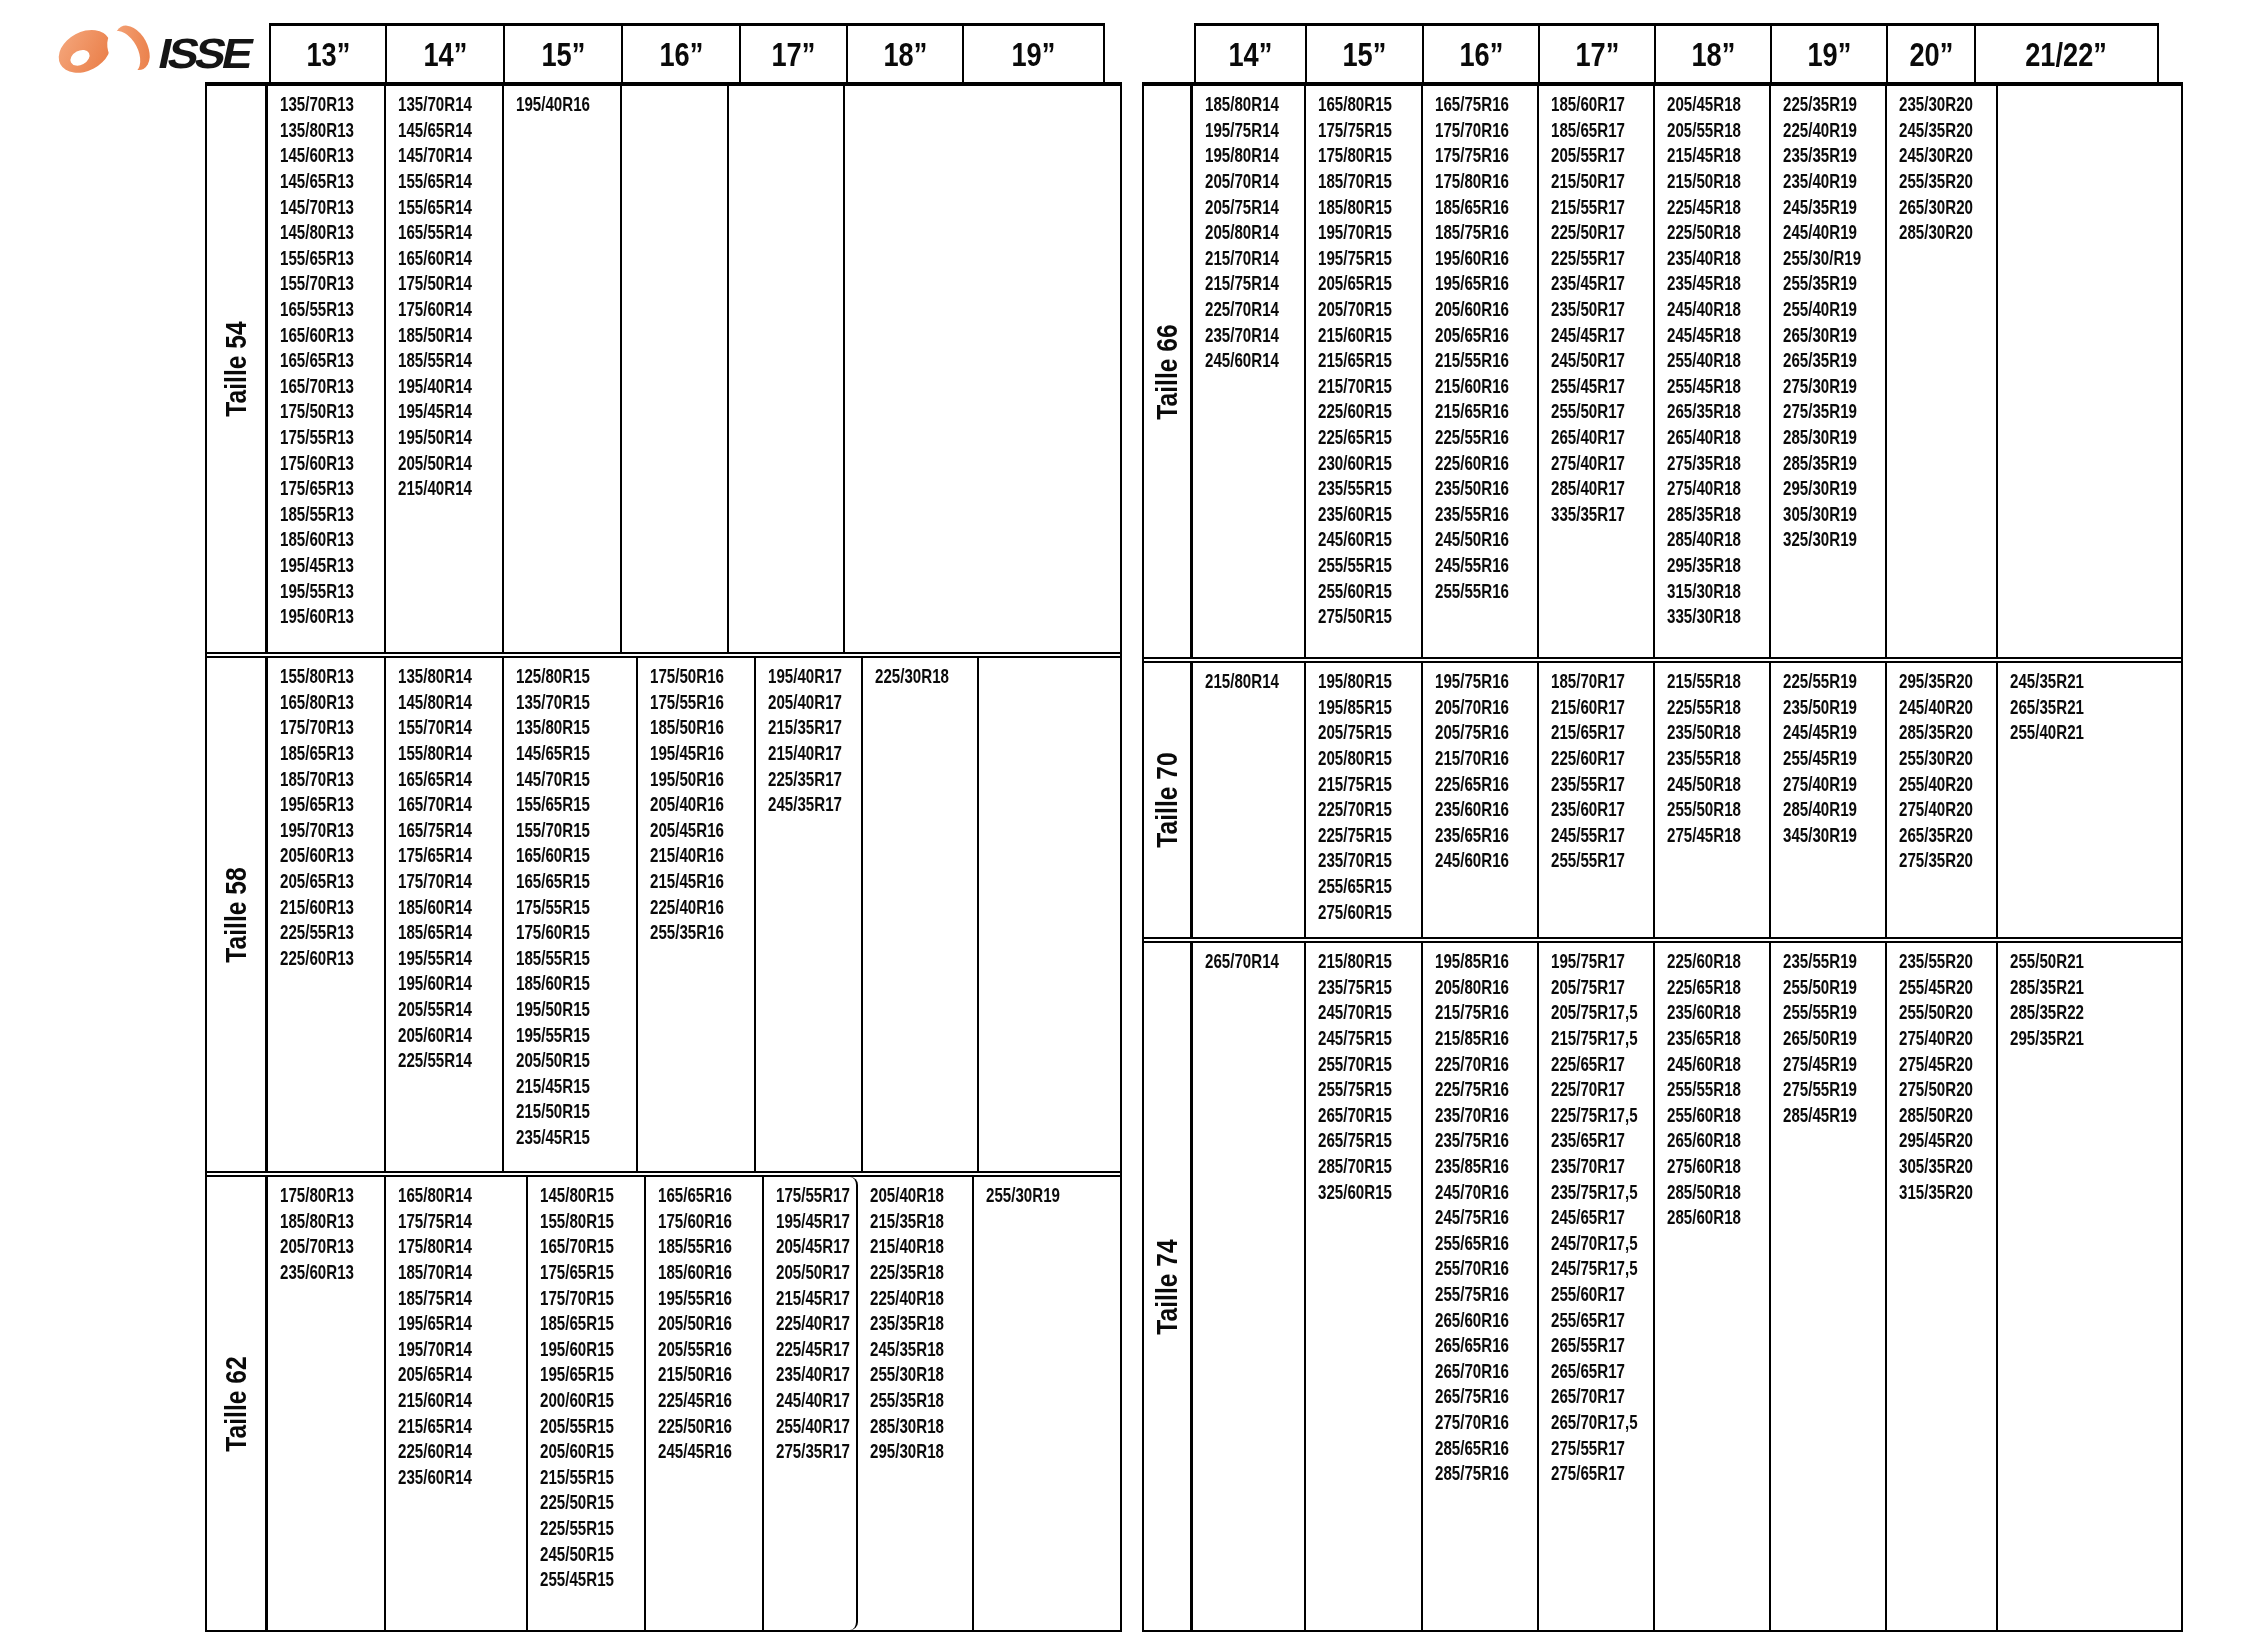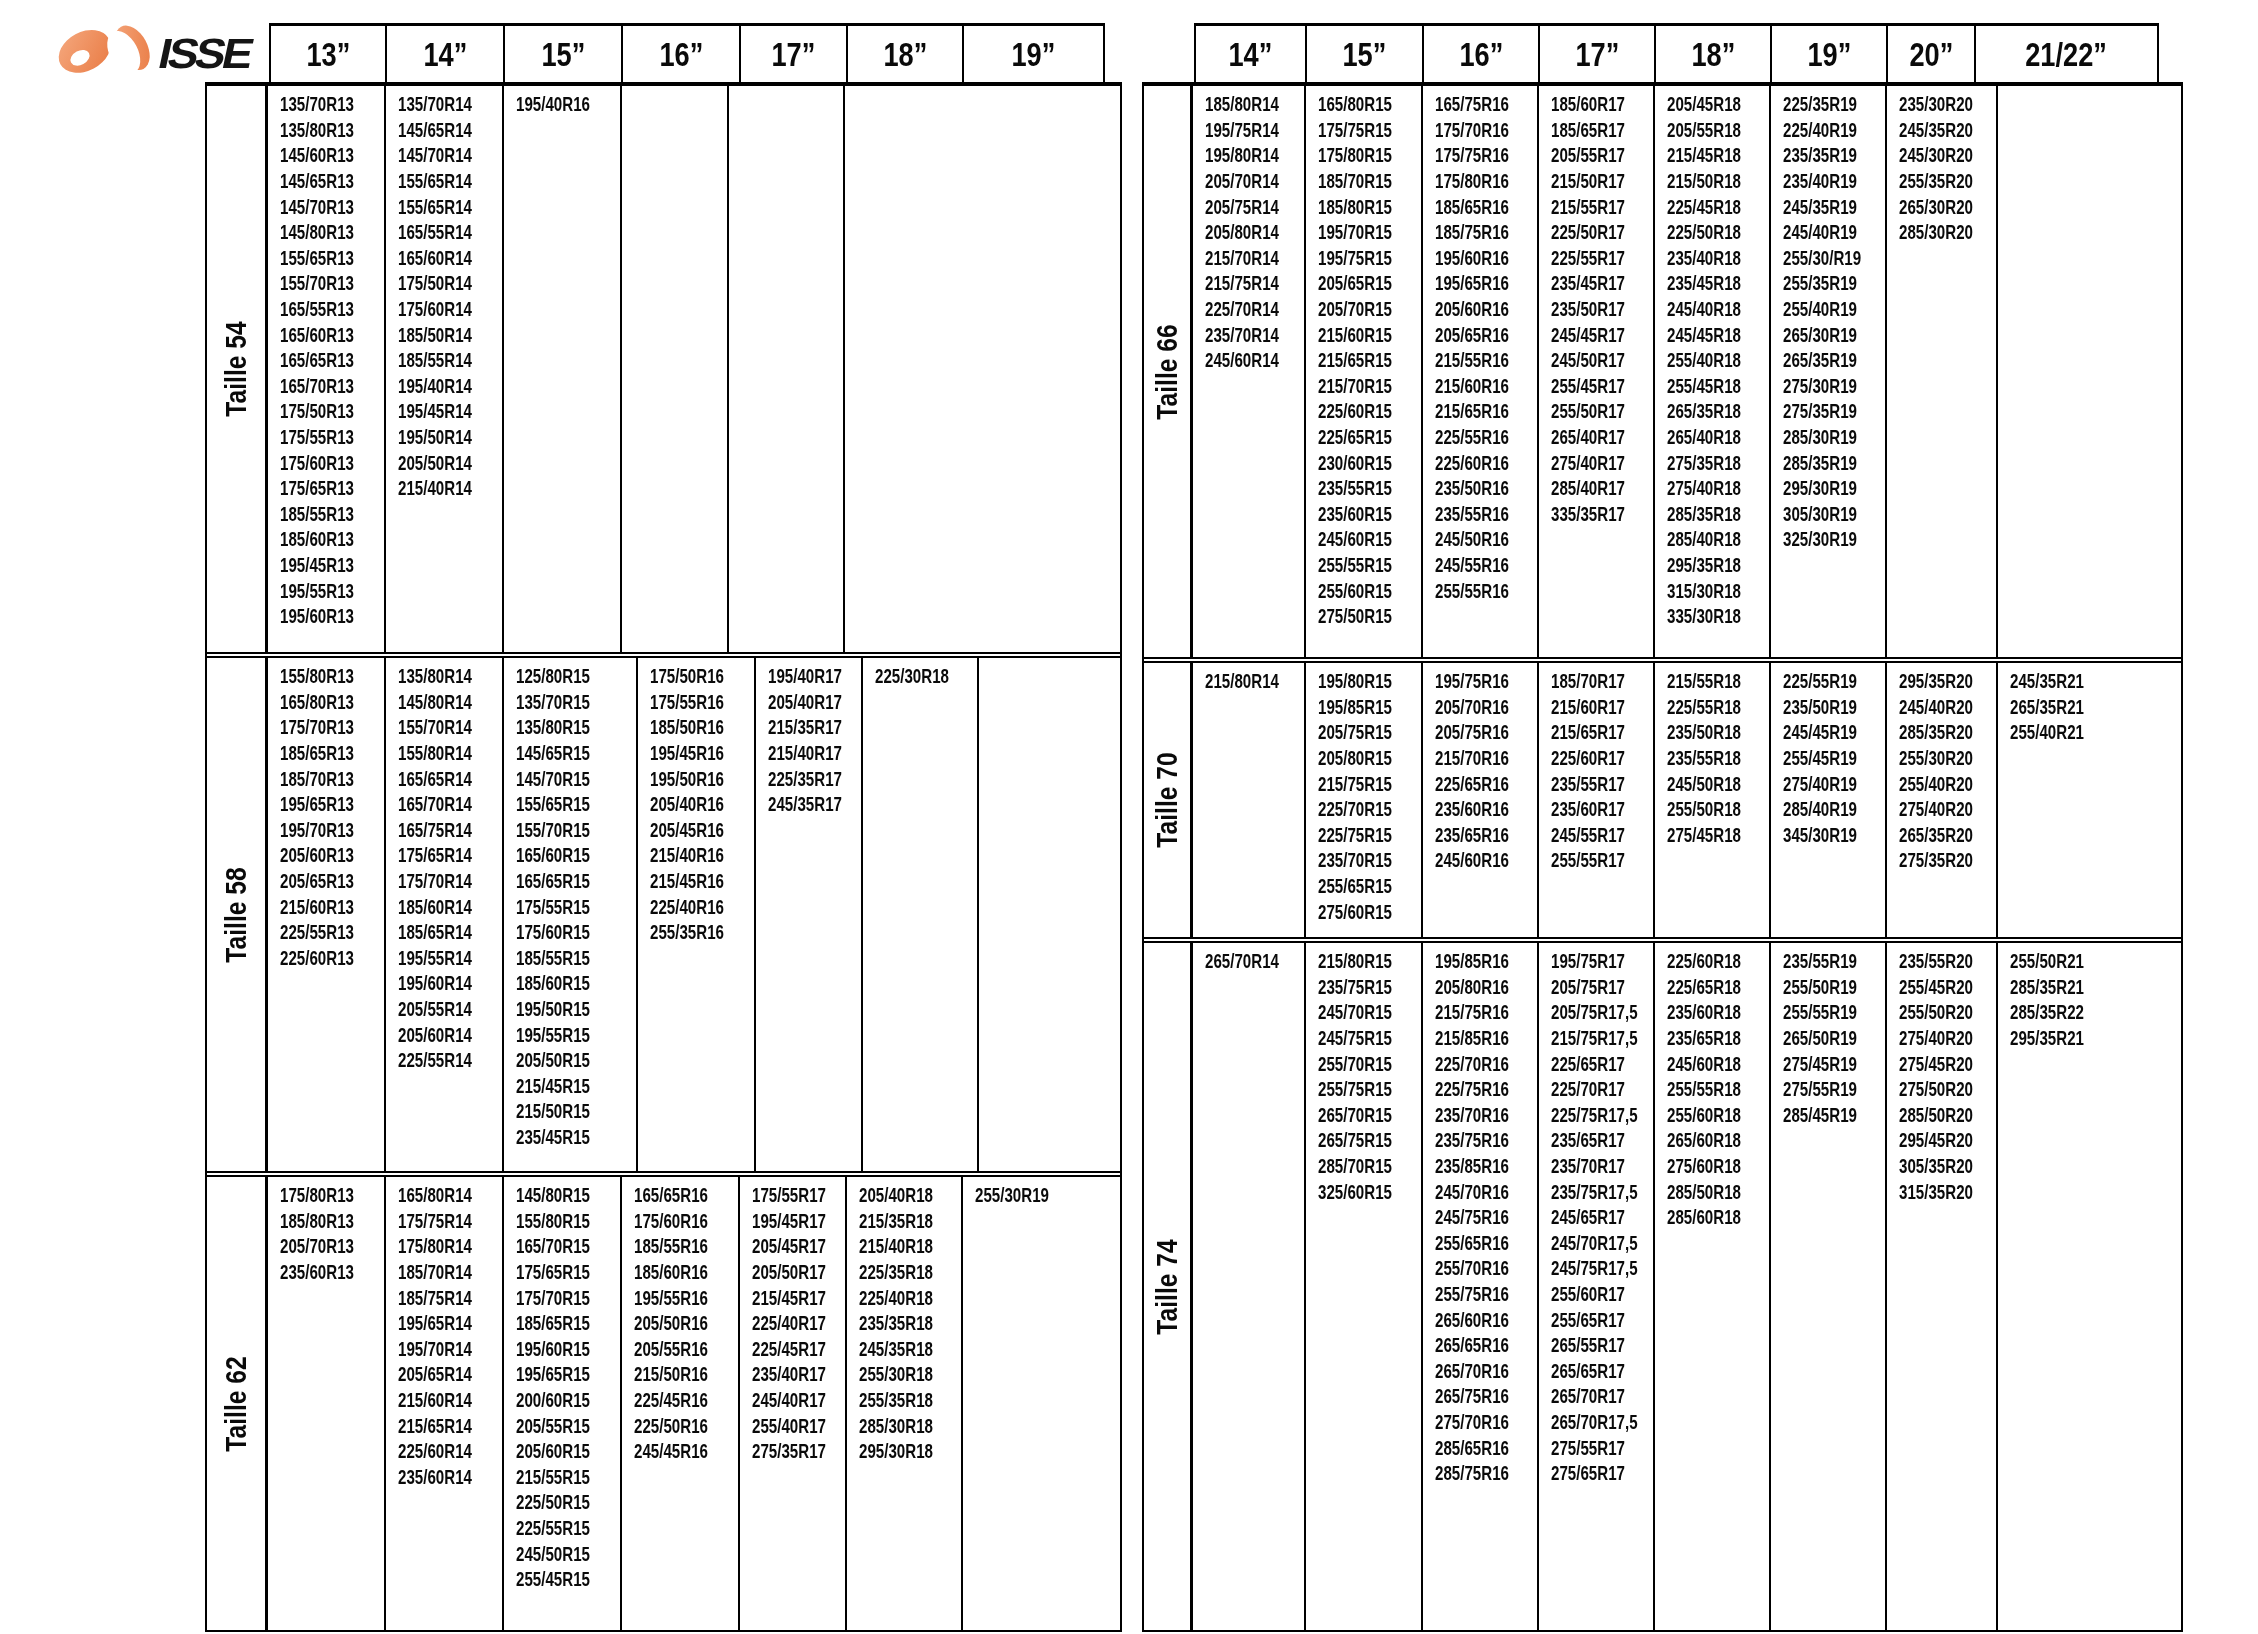--- a/index.html
+++ b/index.html
@@ -241,21 +241,21 @@
       <div class="sec" style="height: 459px;">
         <div class="lcell" style="width: 61px;">
           <span class="vert">Taille 62</span>
         </div>
         <div class="dcell" style="width: 118px;">
           <div class="sizes">175/80R13
 185/80R13
 205/70R13
 235/60R13</div>
         </div>
-        <div class="dcell" style="width: 118px;">
+        <div class="dcell" style="width: 142px;">
           <div class="sizes">165/80R14
 175/75R14
 175/80R14
 185/70R14
 185/75R14
 195/65R14
 195/70R14
 205/65R14
 215/60R14
 215/65R14
@@ -286,21 +286,21 @@
 185/55R16
 185/60R16
 195/55R16
 205/50R16
 205/55R16
 215/50R16
 225/45R16
 225/50R16
 245/45R16</div>
         </div>
-        <div class="dcell" style="width: 107px;">
+        <div class="dcell" style="width: 94px; border-radius: 8px;">
           <div class="sizes">175/55R17
 195/45R17
 205/45R17
 205/50R17
 215/45R17
 225/40R17
 225/45R17
 235/40R17
 245/40R17
 255/40R17

